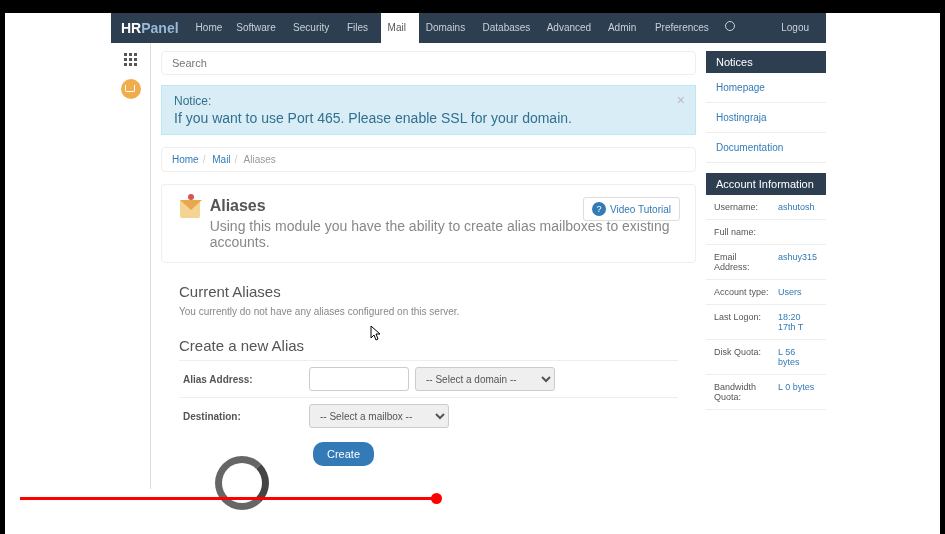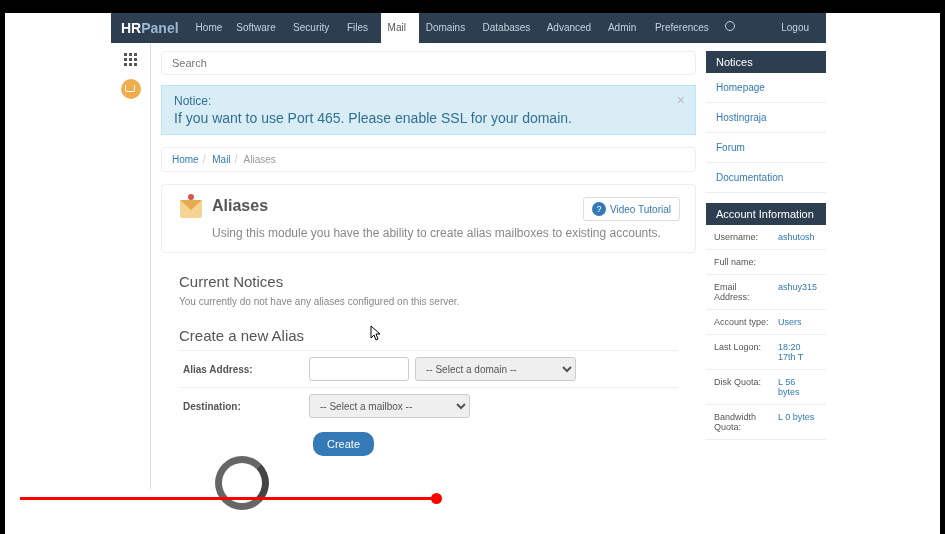--- a/index.html
+++ b/index.html
@@ -29,31 +29,31 @@
 .alert .close{position:absolute;right:10px;top:6px;color:#bbb;font-size:14px;cursor:pointer}
 .breadcrumb{border:1px solid #eee;border-radius:4px;padding:6px 10px;font-size:10px;color:#999;margin-bottom:12px}
 .breadcrumb a{color:#337ab7;text-decoration:none}
 .breadcrumb .sep{color:#ccc;margin:0 4px}
 .panel{border:1px solid #eee;border-radius:4px;padding:12px 18px;margin-bottom:10px;position:relative}
 .panel-head{display:flex;align-items:flex-start;gap:10px}
 .mailicon{width:22px;height:18px;background:#f5d493;border-radius:2px;position:relative;margin-top:3px}
 .mailicon:after{content:"";position:absolute;left:0;right:0;top:0;height:0;border-left:11px solid transparent;border-right:11px solid transparent;border-top:10px solid #e8a94e}
 .mailicon:before{content:"";position:absolute;left:8px;top:-6px;width:6px;height:6px;background:#d9534f;border-radius:50%}
 .panel h2{font-size:16px;color:#555;font-weight:600}
-.panel .sub{font-size:12px;color:#888;margin-top:11px}
+.panel .sub{font-size:14px;color:#888;margin-top:3px}
 .vt-btn{position:absolute;right:15px;top:12px;border:1px solid #ddd;border-radius:3px;padding:4px 8px;font-size:10px;color:#337ab7;display:flex;align-items:center;gap:4px;cursor:pointer}
 .vt-btn .q{width:14px;height:14px;background:#337ab7;border-radius:50%;color:#fff;font-size:9px;display:flex;align-items:center;justify-content:center}
 .section{padding:10px 18px}
 .section h3{font-size:15px;color:#555;font-weight:500;margin-bottom:6px}
 .section p.muted{font-size:10px;color:#888;margin-bottom:20px}
 .form-row{display:flex;align-items:center;padding:6px 0;border-top:1px solid #eee;font-size:10px}
 .form-row label{width:130px;color:#555;font-weight:bold;padding-left:4px}
 .form-row input[type=text],.form-row select{border:1px solid #ccc;border-radius:3px;padding:4px 6px;font-size:10px;color:#555;height:24px}
 .form-row input[type=text]{width:100px;margin-right:6px}
-.form-row select{width:161px}
+.form-row select{width:140px}
 .btn-create{background:#337ab7;color:#fff;border:none;border-radius:10px;padding:6px 14px;font-size:11px;margin-left:134px;margin-top:8px;cursor:pointer}
 .sidebar{width:120px;background:#fff;padding:8px 0}
 .side-panel-head{background:#2c3e50;color:#fff;font-size:11px;padding:5px 10px}
 .side-list a{display:block;border-bottom:1px solid #eee;padding:9px 10px;font-size:10px;color:#337ab7;text-decoration:none}
 .kv{display:flex;border-bottom:1px solid #eee;padding:7px 8px;font-size:9px;gap:4px}
 .kv .k{color:#555;flex:0 0 60px}
 .kv .v{color:#337ab7}
 .loader{position:absolute;left:210px;top:443px;width:54px;height:54px;border:7px solid #666;border-radius:50%;border-right-color:#444}
 .loader:after{content:"";position:absolute;left:34px;top:-14px;width:28px;height:28px;border:7px solid #666;border-radius:50%;display:none}
 .cursor{position:absolute;left:365px;top:312px;width:12px;height:18px;pointer-events:none}
@@ -128,21 +128,21 @@
         <div class="sub">Using this module you have the ability to create alias mailboxes to existing accounts.</div>
       </div>
     </div>
     <div class="vt-btn">
       <span class="q">?</span>
       <span>Video Tutorial</span>
     </div>
   </div>
 
   <div class="section">
-    <h3>Current Notices</h3>
+    <h3>Current Aliases</h3>
     <p class="muted">You currently do not have any aliases configured on this server.</p>
 
     <h3>Create a new Alias</h3>
     <div class="form-row">
       <label>Alias Address:</label>
       <input type="text" style="">
       <select><option>-- Select a domain --</option></select>
     </div>
     <div class="form-row">
       <label>Destination:</label>
@@ -150,21 +150,20 @@
     </div>
     <button class="btn-create">Create</button>
   </div>
 </div>
 
 <div class="sidebar">
   <div class="side-panel-head">Notices</div>
   <div class="side-list">
     <a>Homepage</a>
     <a>Hostingraja</a>
-    <a>Forum</a>
     <a>Documentation</a>
   </div>
   <div style="height:10px"></div>
   <div class="side-panel-head">Account Information</div>
   <div id="account-list">
             <div class="kv">
               <span class="k">Username:</span>
               <span class="v">ashutosh</span>
             </div>
             <div class="kv">

